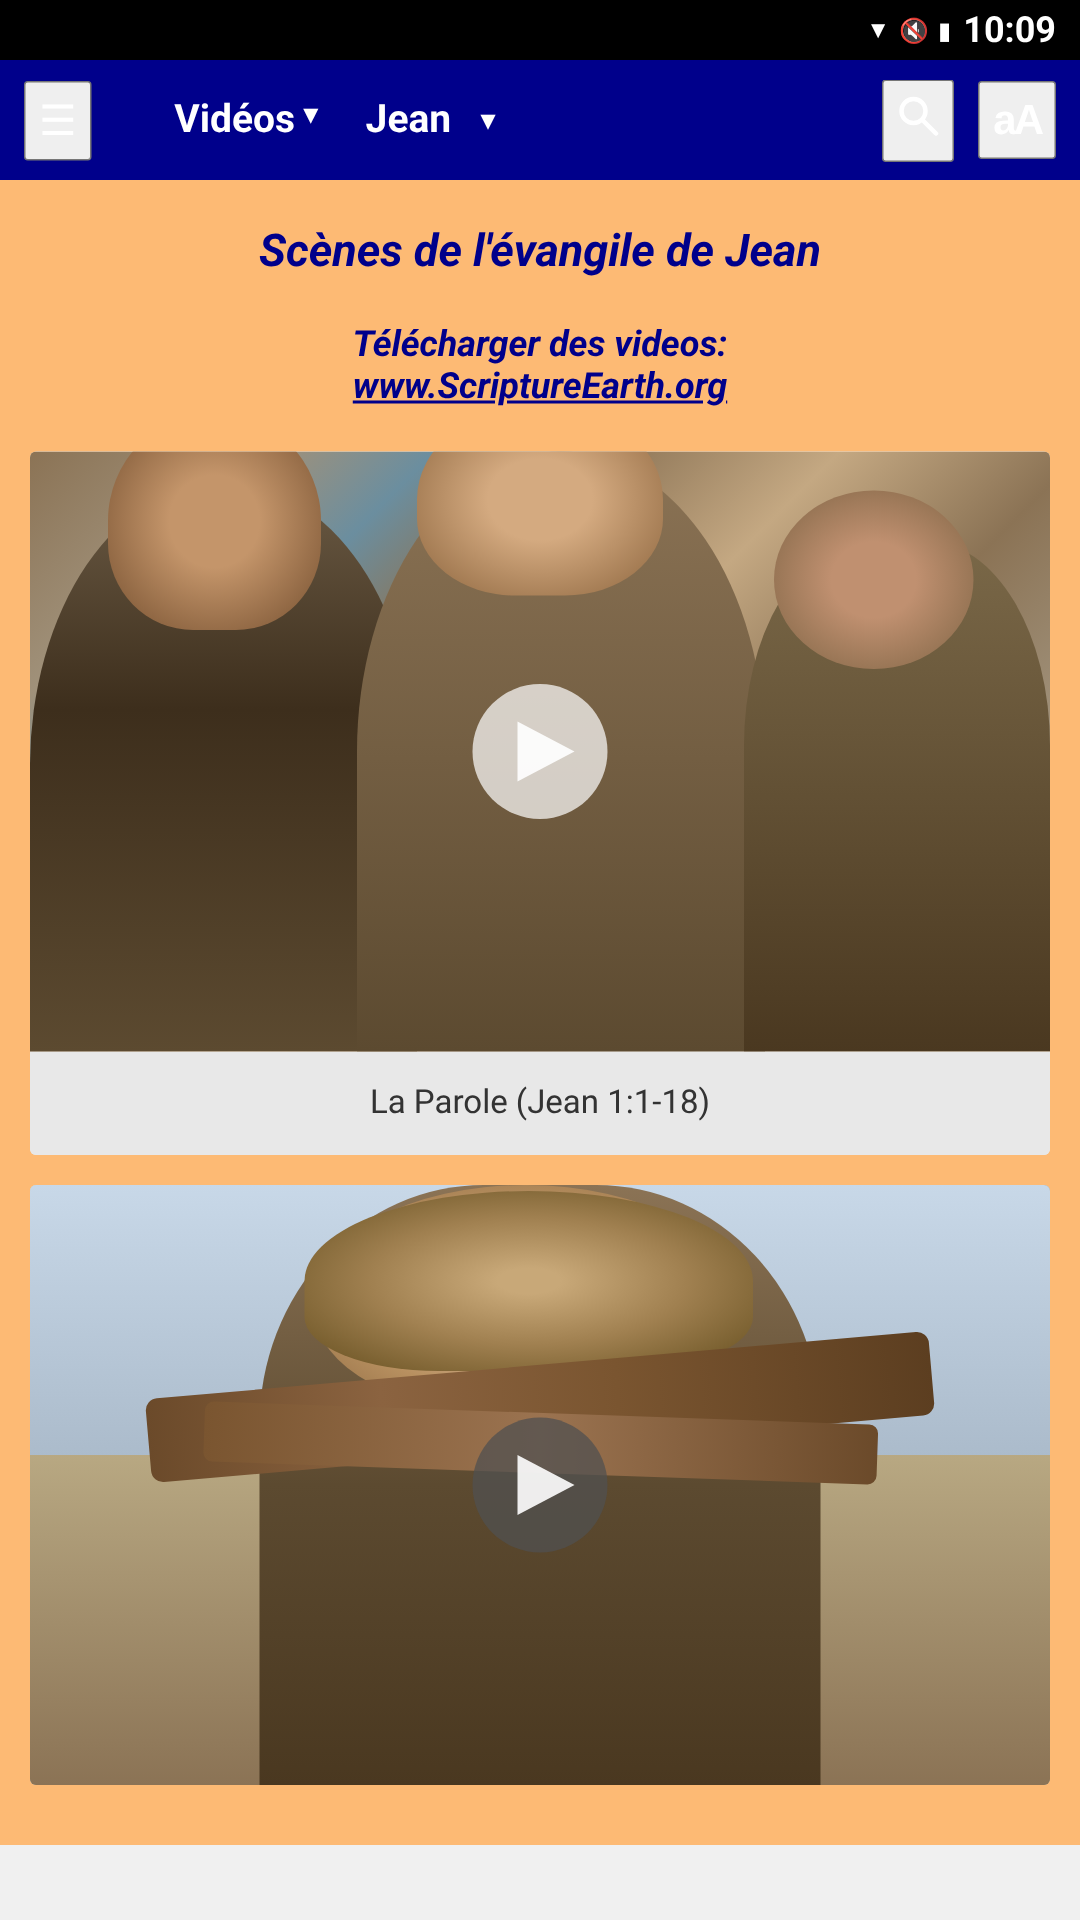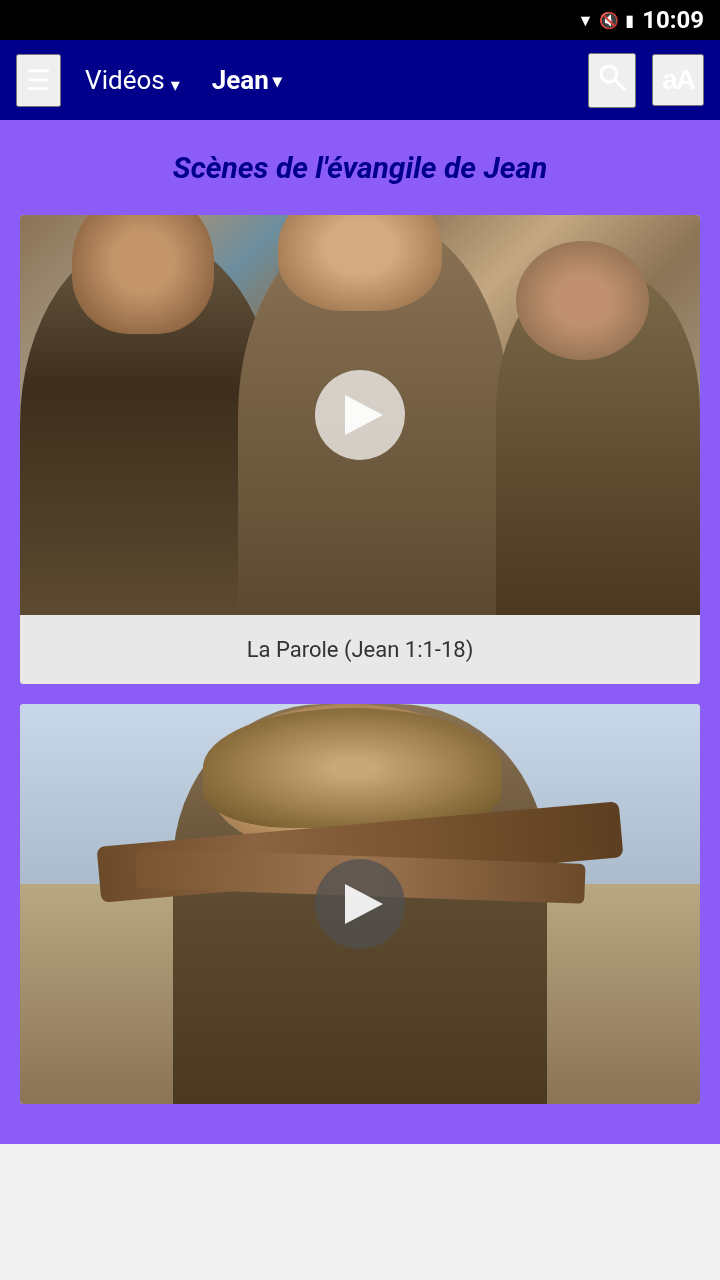--- a/index.html
+++ b/index.html
@@ -50,35 +50,36 @@
       gap: 16px;
     }
     .nav-hamburger {
       color: white;
       font-size: 28px;
       cursor: pointer;
       padding: 8px;
     }
     .nav-videos-btn {
       display: flex;
-      align-items: flex-end;
+      align-items: flex-start;
       gap: 6px;
       color: white;
       font-size: 26px;
-      font-weight: normal;
+      font-weight: bold;
       cursor: pointer;
       padding: 4px 8px;
+      margin-left: 31px;
     }
     .nav-videos-btn .dropdown-arrow {
       font-size: 18px;
     }
     .nav-jean-btn {
       display: flex;
       align-items: center;
-      gap: 4px;
+      gap: 20px;
       color: white;
       font-size: 26px;
       font-weight: bold;
       cursor: pointer;
       padding: 4px 8px;
     }
     .nav-jean-btn .dropdown-arrow {
       font-size: 18px;
     }
     .nav-spacer { flex: 1; }
@@ -92,21 +93,21 @@
       color: white;
       font-size: 28px;
       font-weight: bold;
       cursor: pointer;
       padding: 8px;
       letter-spacing: -2px;
     }
 
     
     .main-content {
-      background: #8b5cf6;
+      background: #fdba74;
       padding: 30px 20px 20px;
     }
 
     .page-title {
       text-align: center;
       color: #00008B;
       font-size: 30px;
       font-weight: bold;
       margin-bottom: 30px;
       font-style: italic;
@@ -377,20 +378,24 @@
       <line x1="17" y1="17" x2="26" y2="26" stroke="white" stroke-width="3" stroke-linecap="round"></line>
     </svg>
   </button>
   <button class="nav-font-size">aA</button>
 </nav>
 
 <main class="main-content">
 
   <h1 class="page-title">Scènes de l'évangile de Jean</h1>
 
+  <div class="download-section">
+    <span class="download-text">Télécharger des videos:</span>
+    <a class="download-link" href="#">www.ScriptureEarth.org</a>
+  </div>
 
   <div class="video-card">
     <div class="video-thumbnail video-thumbnail-1">
 
       <div class="figure-overlay">
         <div class="person-1"></div>
         <div class="person-2"></div>
         <div class="person-3"></div>
       </div>
       <div class="play-button">

